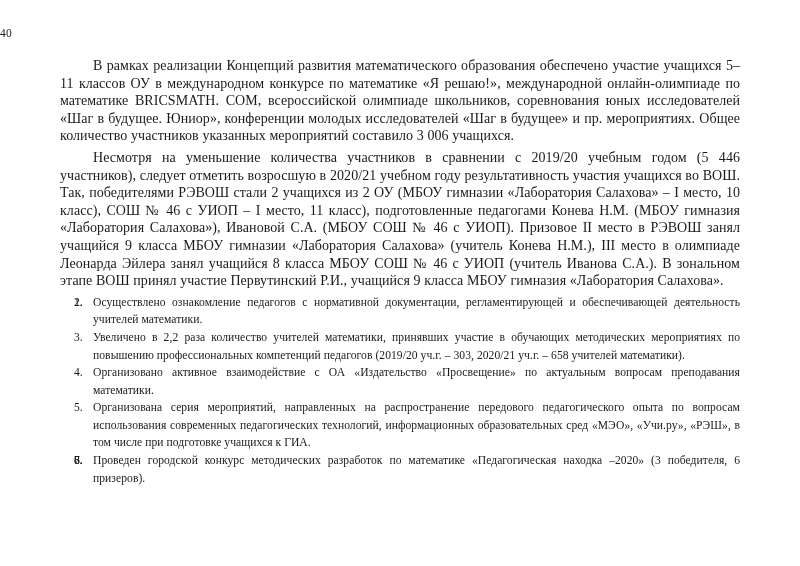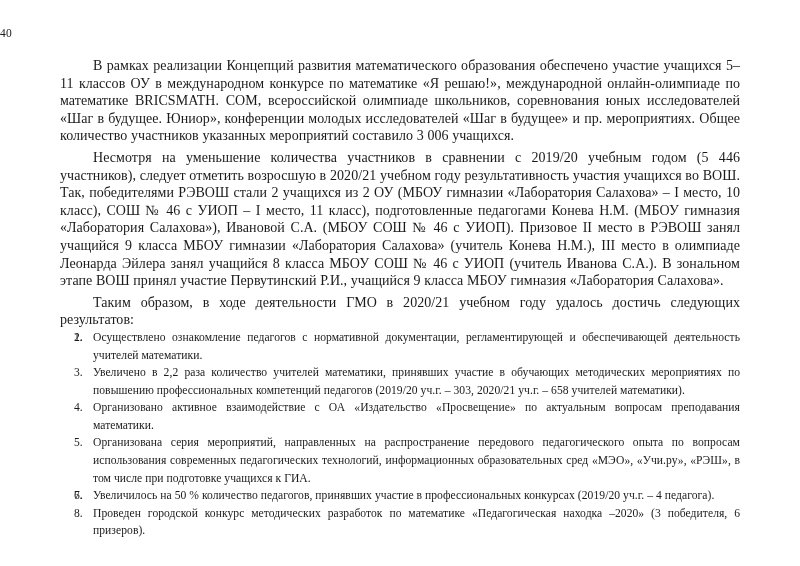--- a/index.html
+++ b/index.html
@@ -80,29 +80,28 @@
   <div class="content">
 
     <p class="body-par">В рамках реализации Концепций развития математического образования обеспечено участие учащихся 5–11 классов ОУ в международном конкурсе по математике «Я решаю!», международной онлайн-олимпиаде по математике BRICSMATH. COM, всероссийской олимпиаде школьников, соревнования юных исследователей «Шаг в будущее. Юниор», конференции молодых исследователей «Шаг в будущее» и пр. мероприятиях. Общее количество участников указанных мероприятий составило 3 006 учащихся.</p>
 
     <div class="gap-sm"></div>
 
     <p class="body-par">Несмотря на уменьшение количества участников в сравнении с 2019/20 учебным годом (5 446 участников), следует отметить возросшую в 2020/21 учебном году результативность участия учащихся во ВОШ. Так, победителями РЭВОШ стали 2 учащихся из 2 ОУ (МБОУ гимназии «Лаборатория Салахова» – I место, 10 класс), СОШ № 46 с УИОП – I место, 11 класс), подготовленные педагогами Конева Н.М. (МБОУ гимназия «Лаборатория Салахова»), Ивановой С.А. (МБОУ СОШ № 46 с УИОП). Призовое II место в РЭВОШ занял учащийся 9 класса МБОУ гимназии «Лаборатория Салахова» (учитель Конева Н.М.), III место в олимпиаде Леонарда Эйлера занял учащийся 8 класса МБОУ СОШ № 46 с УИОП (учитель Иванова С.А.). В зональном этапе ВОШ принял участие Первутинский Р.И., учащийся 9 класса МБОУ гимназия «Лаборатория Салахова».</p>
 
     <div class="gap-sm"></div>
 
-    <p class="body-par">Таким образом, в ходе деятельности ГМО в 2020/21 учебном году удалось достичь следующих результатов:</p>
 
     <ol class="numlist">
       <li><span class="marker">1.</span></li>
       <li><span class="marker">2.</span><span>Осуществлено ознакомление педагогов с нормативной документации, регламентирующей и обеспечивающей деятельность учителей математики.</span></li>
       <li><span class="marker">3.</span><span>Увеличено в 2,2 раза количество учителей математики, принявших участие в обучающих методических мероприятиях по повышению профессиональных компетенций педагогов (2019/20 уч.г. – 303, 2020/21 уч.г. – 658 учителей математики).</span></li>
       <li><span class="marker">4.</span><span>Организовано активное взаимодействие с ОА «Издательство «Просвещение» по актуальным вопросам преподавания математики.</span></li>
       <li><span class="marker">5.</span><span>Организована серия мероприятий, направленных на распространение передового педагогического опыта по вопросам использования современных педагогических технологий, информационных образовательных сред «МЭО», «Учи.ру», «РЭШ», в том числе при подготовке учащихся к ГИА.</span></li>
       <li><span class="marker">6.</span></li>
-      <li><span class="marker">7.</span><span>Увеличилось на 50 % количество педагогов, принявших участие в профессиональных конкурсах (2019/20 уч.г. – 4 педагога).</span></li>
+      <li><span class="marker">7.</span></li>
       <li><span class="marker">8.</span><span>Проведен городской конкурс методических разработок по математике «Педагогическая находка –2020» (3 победителя, 6 призеров).</span></li>
     </ol>
 
     <div class="gap-md"></div>
 
   </div>
 </div>
 
 </body></html>

